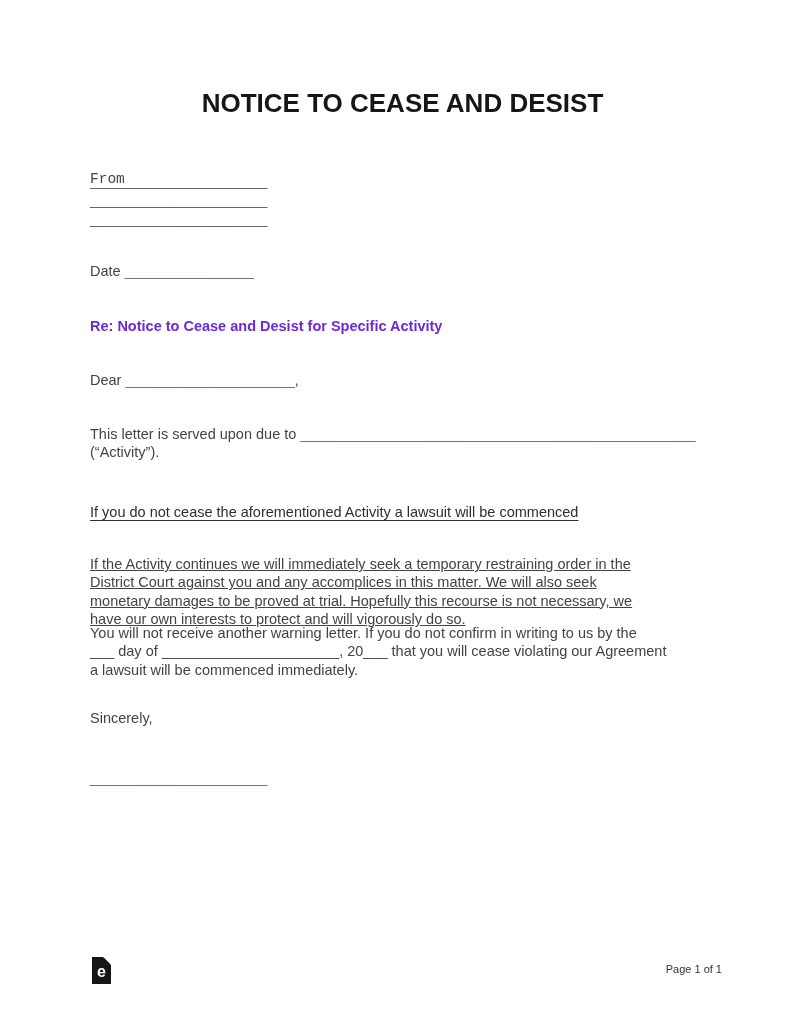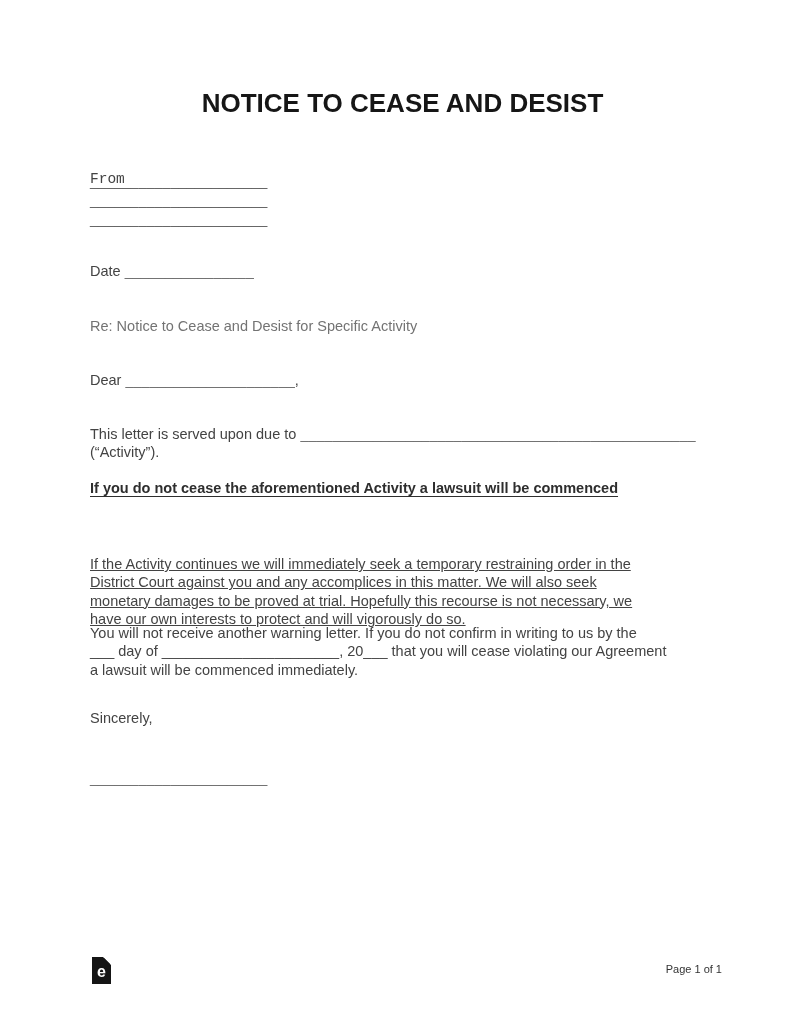--- a/index.html
+++ b/index.html
@@ -19,25 +19,26 @@
     text-align: center;
     font-size: 26px; font-weight: bold; color: #161616;
     line-height: 30px;
     padding-left: 20px;
   }
   .body-text { font-size: 14.5px; color: #434343; line-height: 18.4px; }
   .abs { position: absolute; left: 90px; }
   .nowrap { white-space: nowrap; }
   .blank { color: #6b6b6b; letter-spacing: 0; }
   .from-lines div { line-height: 19px; color: #5e5e5e; }
-  .bold-sub { font-weight: normal; color: #737373; }
+  .bold-sub { font-weight: bold; color: #6d28d9; }
   .warning {
-    font-weight: bold; color: #2e2e2e;
+    font-weight: normal; color: #2e2e2e;
     text-decoration: underline;
     text-underline-offset: 3px;
+    margin-top: 24px;
   }
   .footer-page {
     position: absolute; right: 63px; top: 961px;
     font-size: 11px; color: #333333; line-height: 17px;
   }
   
   .logo {
     position: absolute; left: 92px; top: 957px;
     width: 19px; height: 27px;
   }

